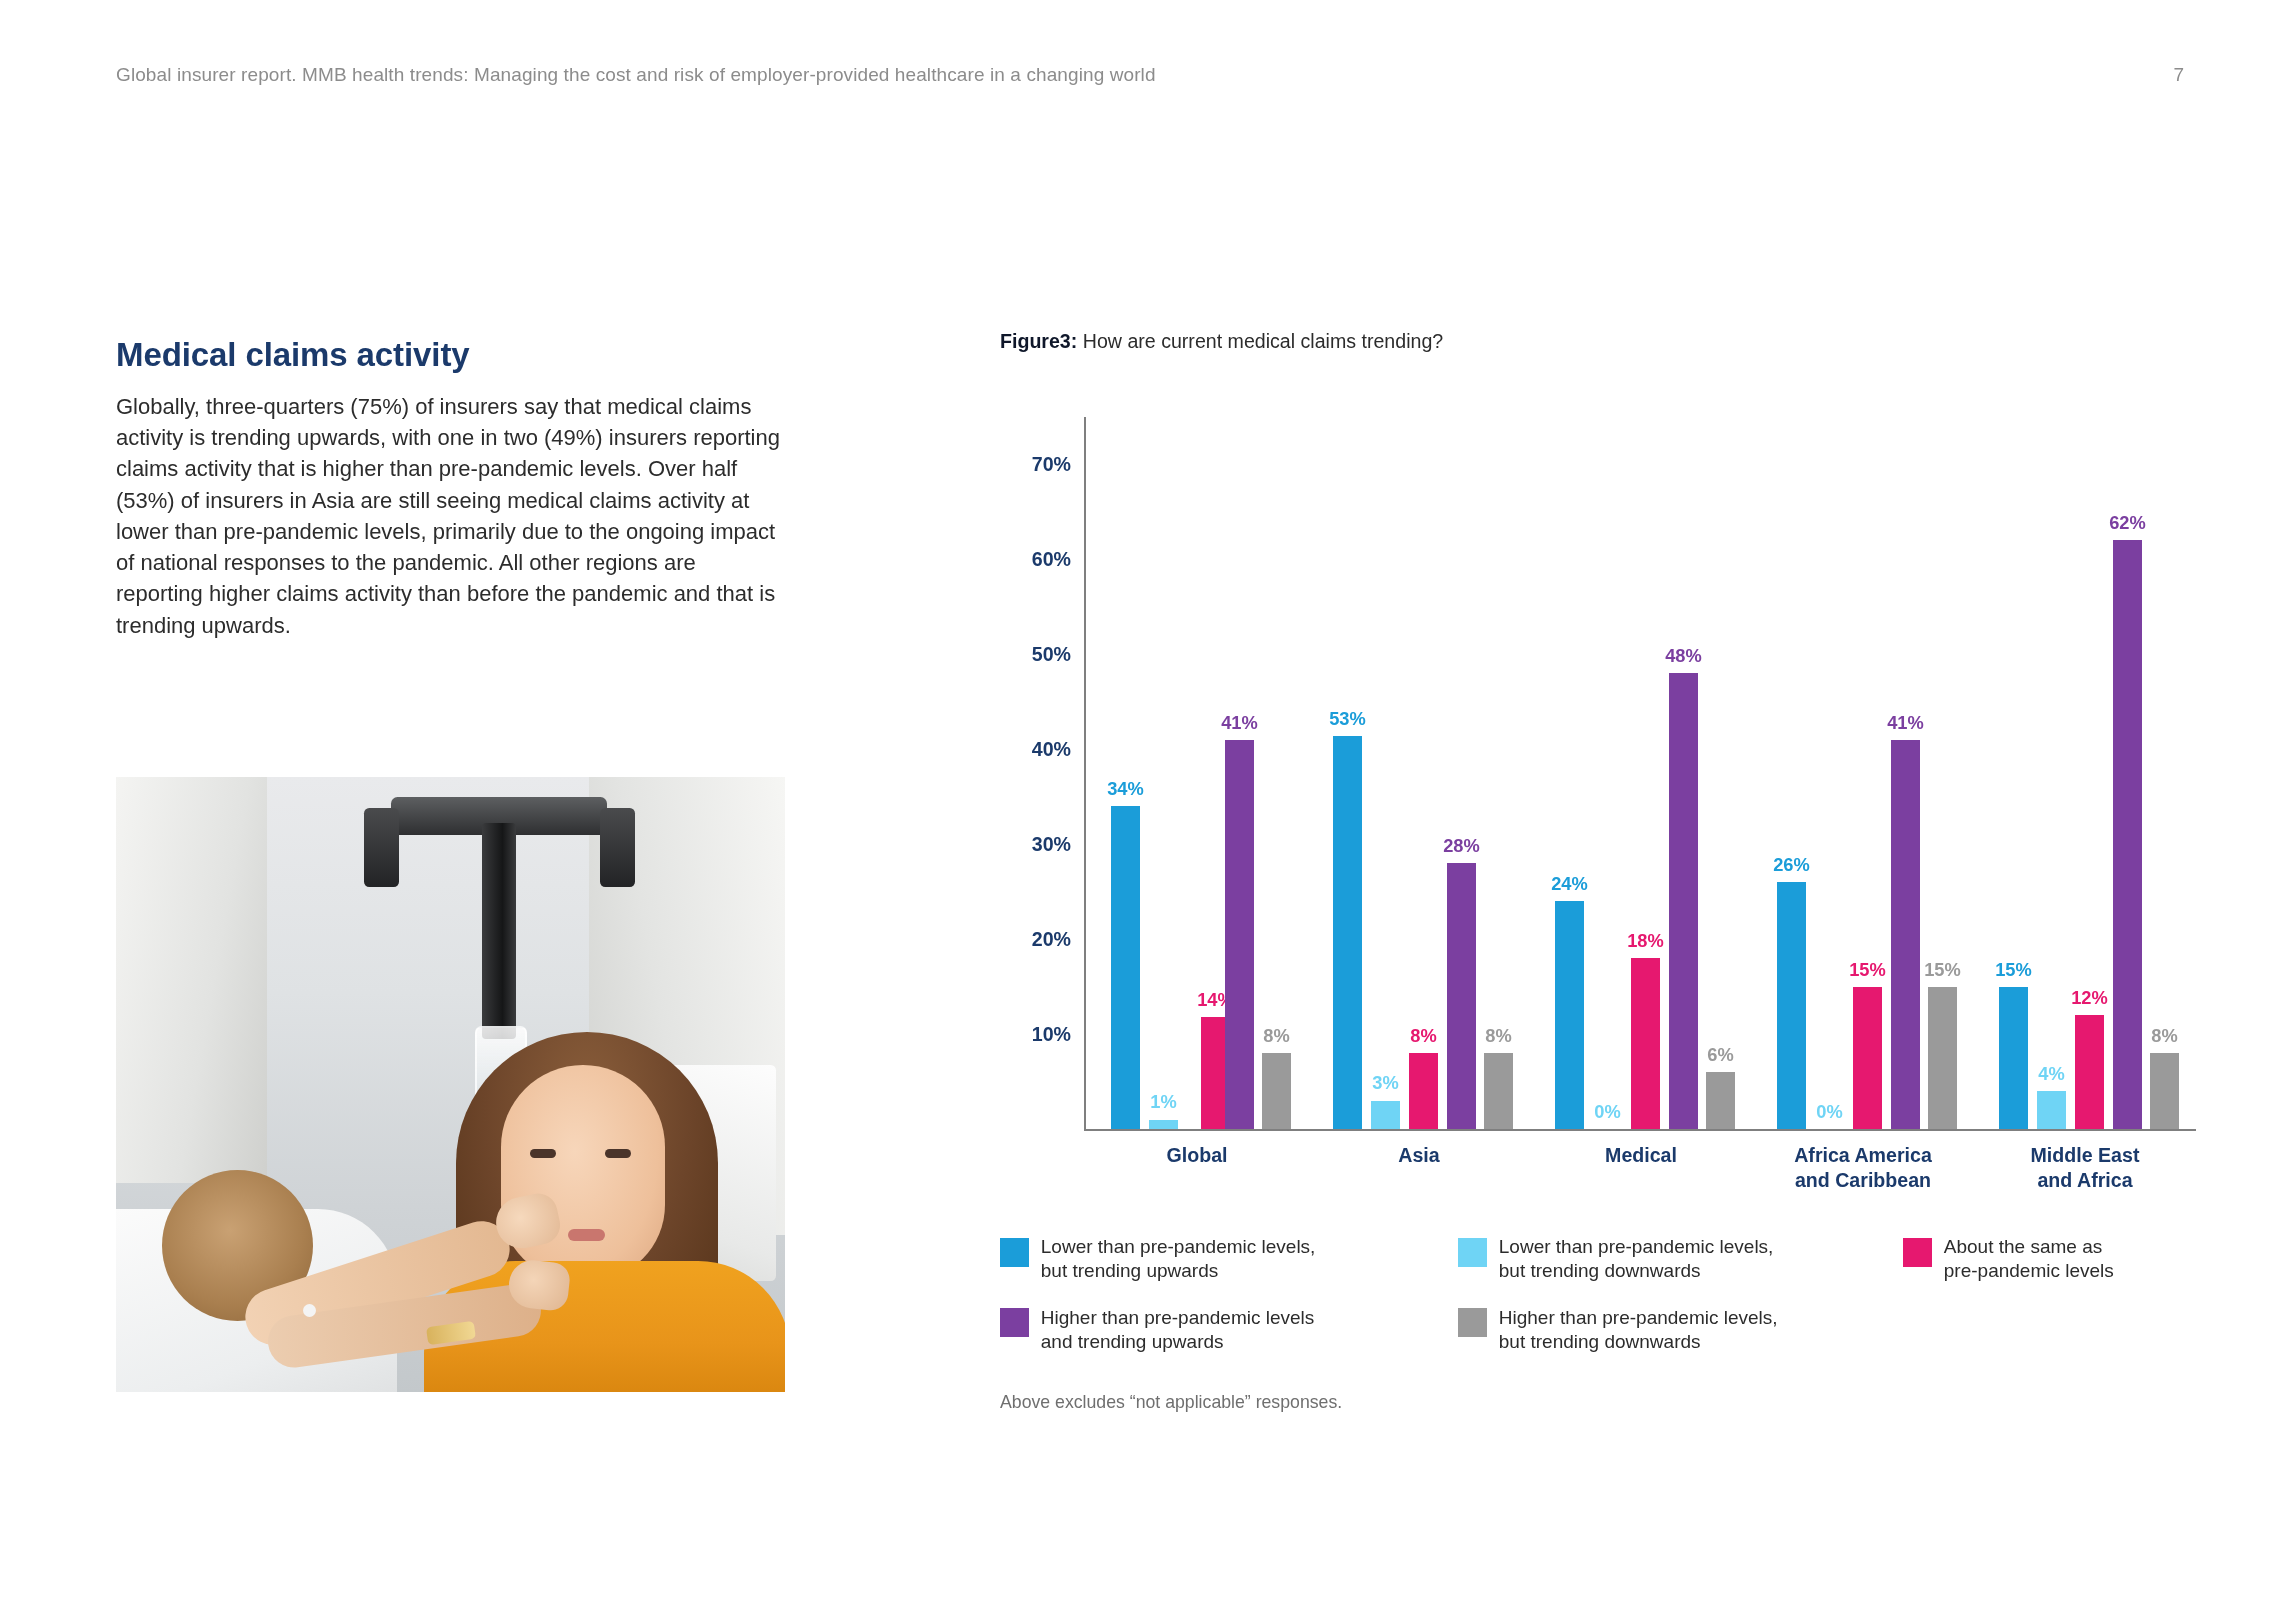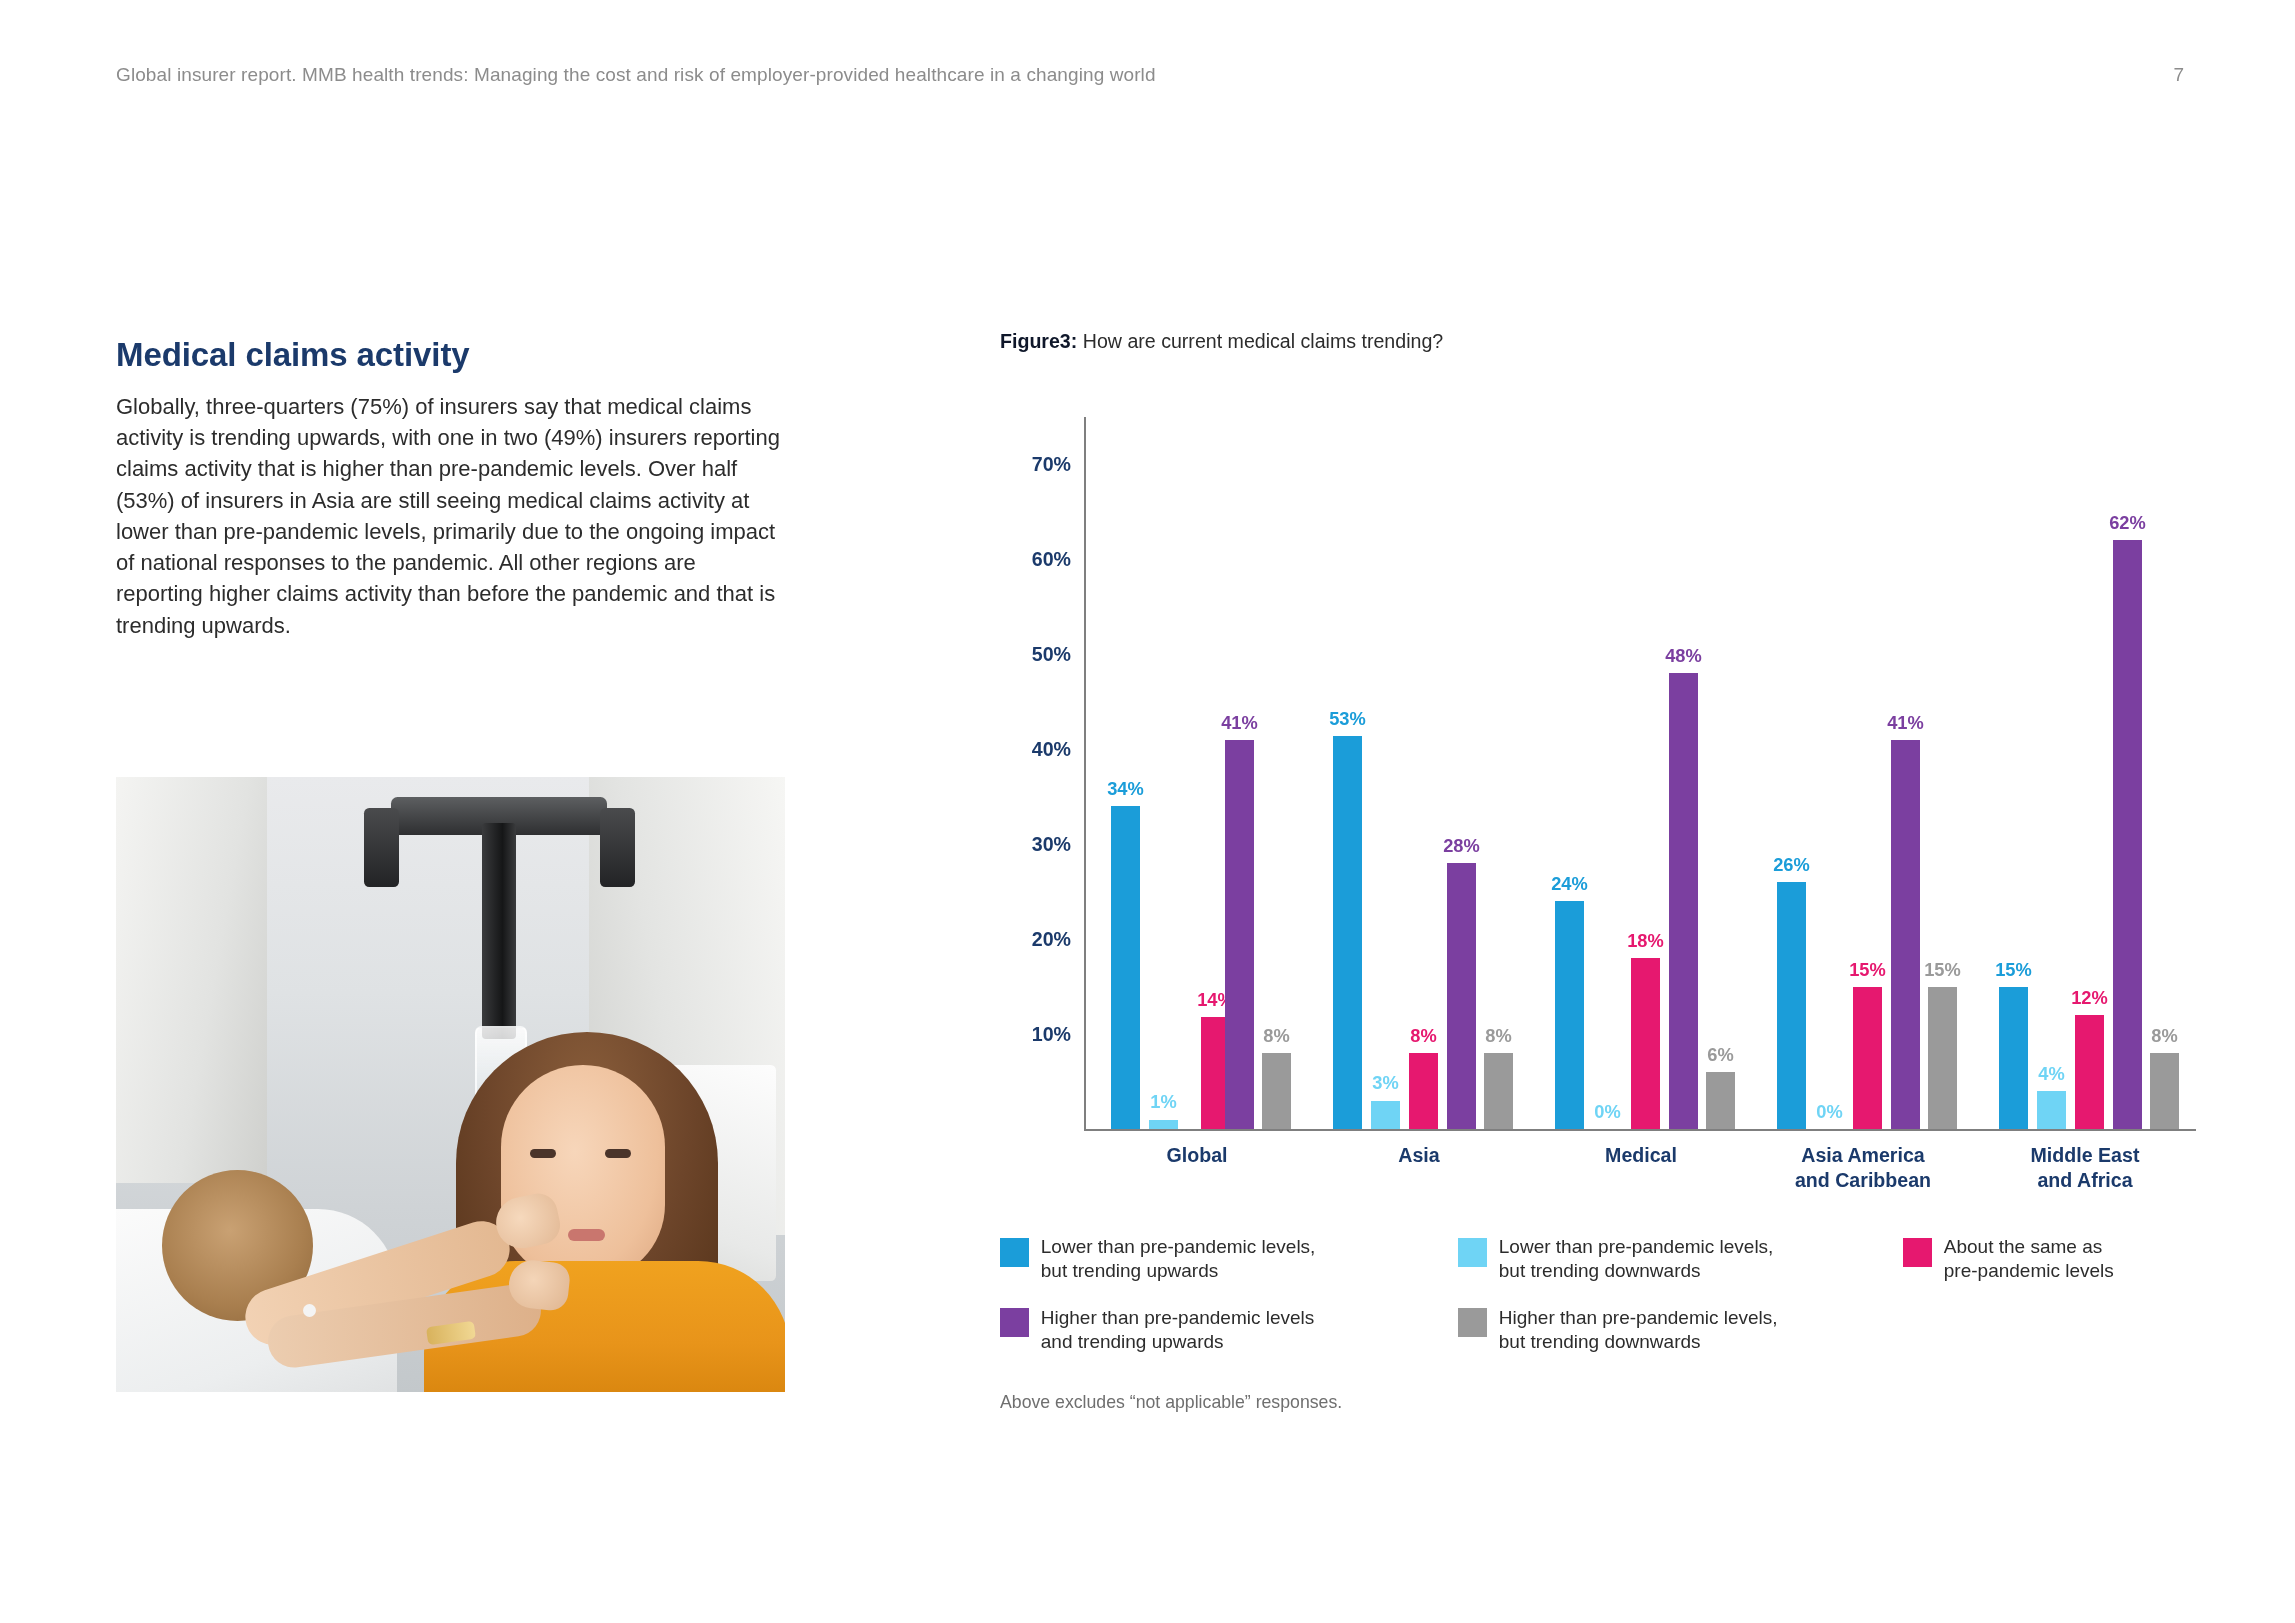--- a/index.html
+++ b/index.html
@@ -480,21 +480,21 @@
         <div class="x-label" style="left: 111px; top: 0px;">
           <div>Global</div>
         </div>
         <div class="x-label" style="left: 333px; top: 0px;">
           <div>Asia</div>
         </div>
         <div class="x-label" style="left: 555px; top: 0px;">
           <div>Medical</div>
         </div>
         <div class="x-label" style="left: 777px; top: 0px;">
-          <div>Asia America</div>
+          <div>Africa America</div>
           <div>and Caribbean</div>
         </div>
         <div class="x-label" style="left: 999px; top: 0px;">
           <div>Middle East</div>
           <div>and Africa</div>
         </div>
       </div>
   </div>
 </div>
 

